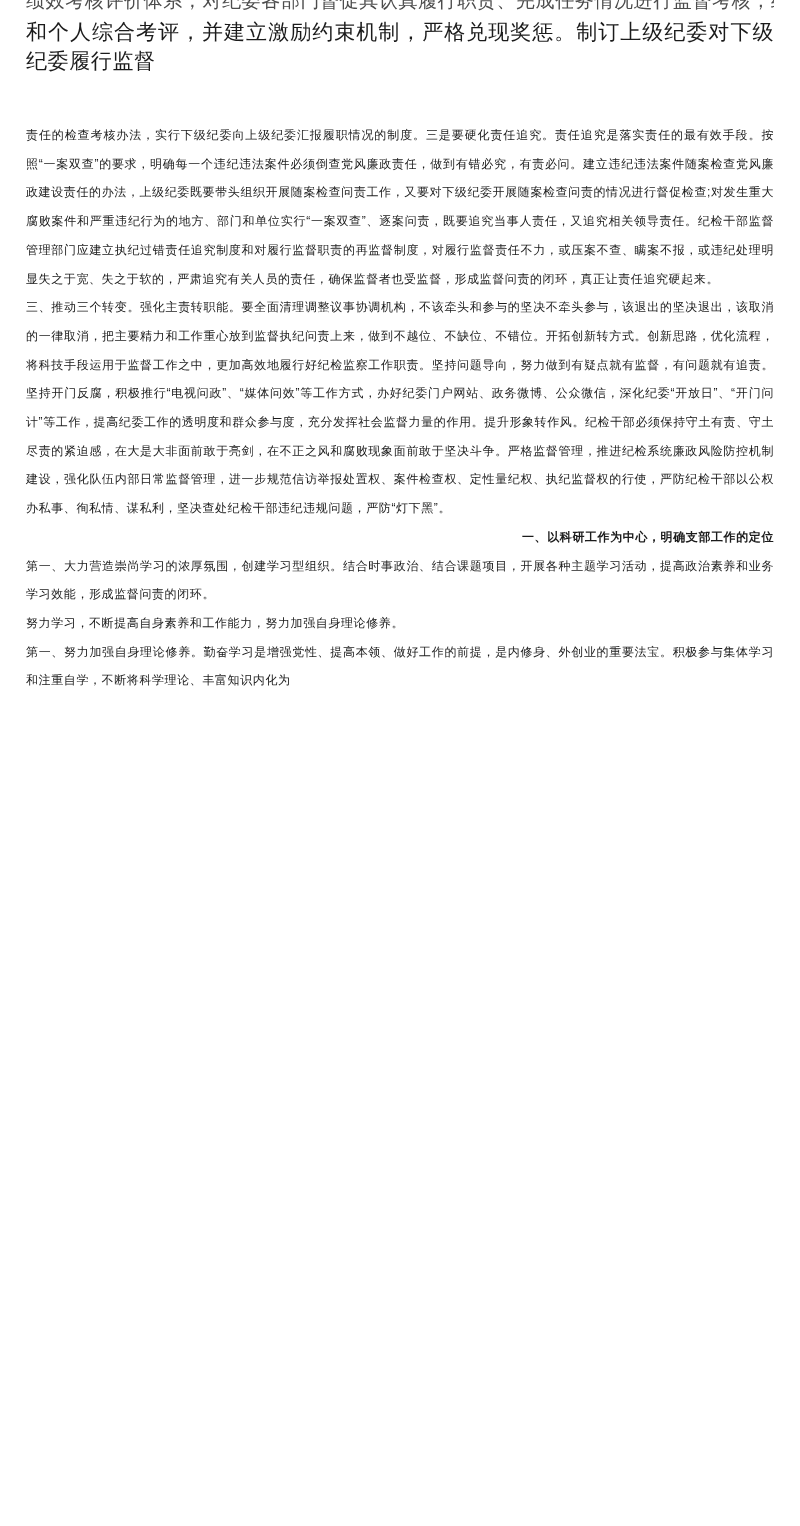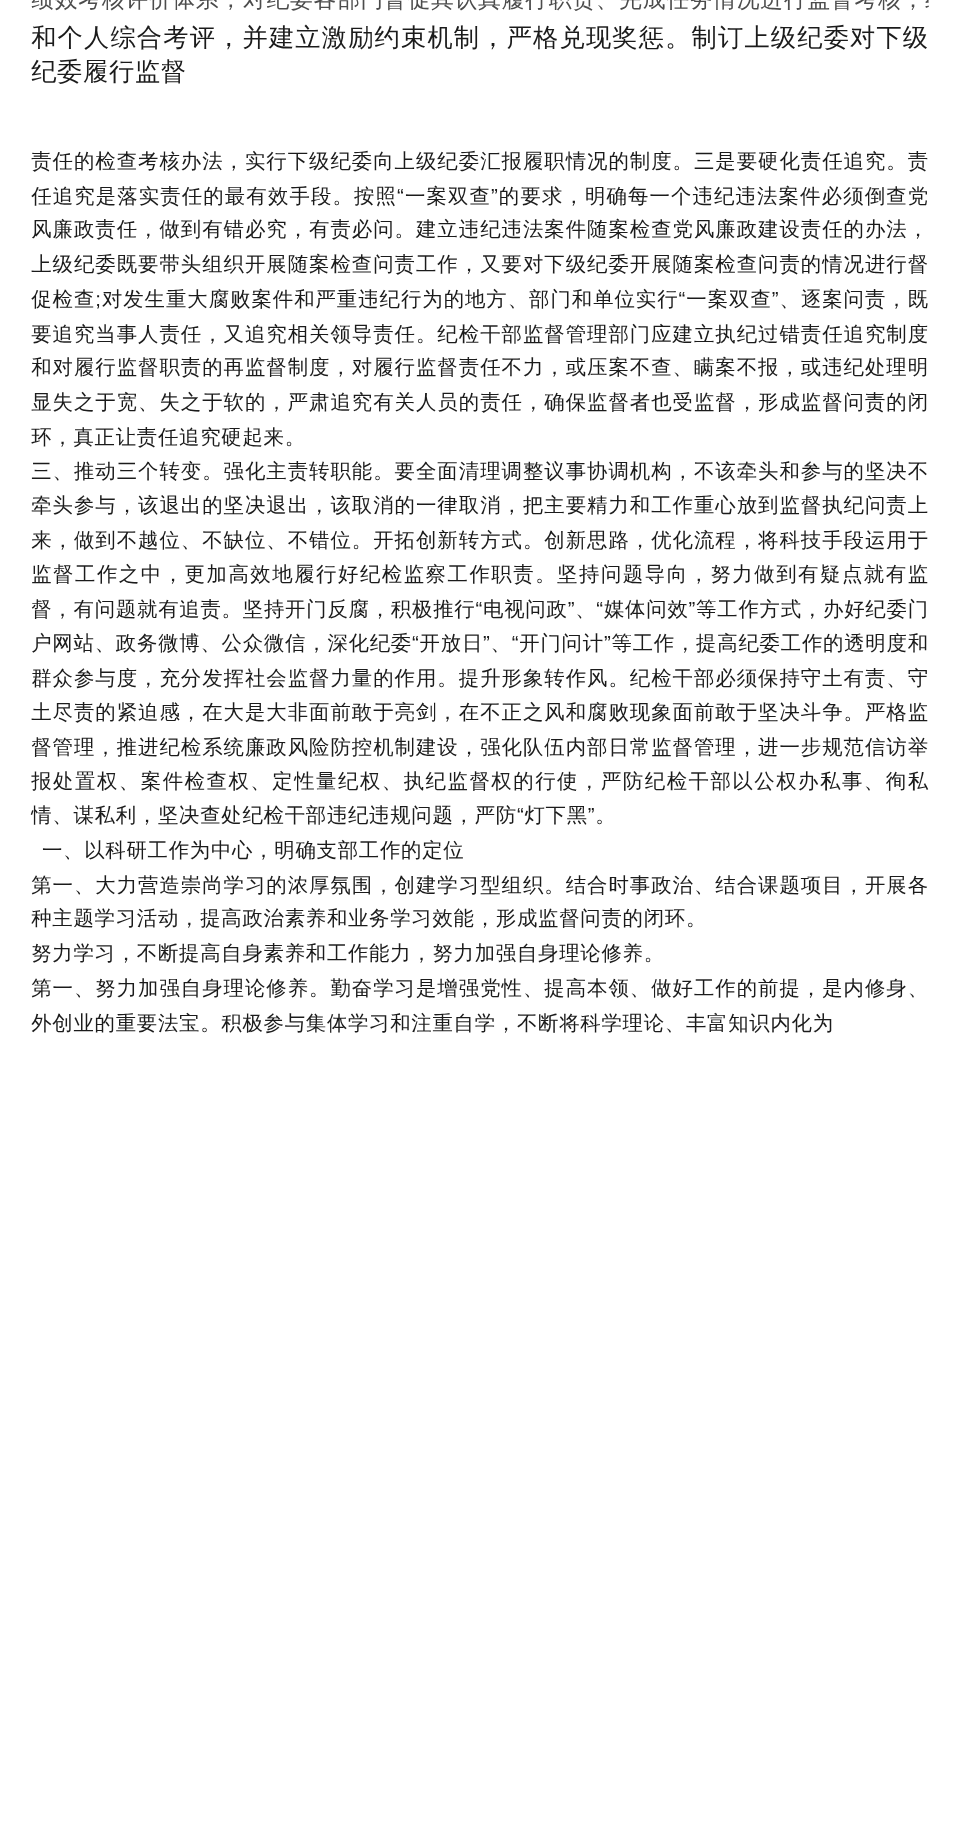--- a/index.html
+++ b/index.html
@@ -31,33 +31,33 @@
     white-space: nowrap;
   }
   .cont-line {
     font-size: 21px;
     line-height: 29px;
     letter-spacing: 0.6px;
     text-align: justify;
   }
   .page-gap { height: 46px; }
   .doc-body {
-    font-size: 17px;
+    font-size: 12px;
     line-height: 28.7px;
     letter-spacing: 0.6px;
   }
   .para {
     margin: 0;
     text-align: justify;
     text-justify: inter-ideograph;
   }
   .para.heading {
-    font-weight: normal;
+    font-weight: bold;
     padding-left: 9px;
-    text-align: left;
+    text-align: right;
   }
 </style>
 </head>
 <body>
 
 <div class="page">
 
   <div class="clip-wrap">
     <div class="clip-text">绩效考核评价体系，对纪委各部门督促其认真履行职责、完成任务情况进行监督考核，纳入部门</div>
   </div>

